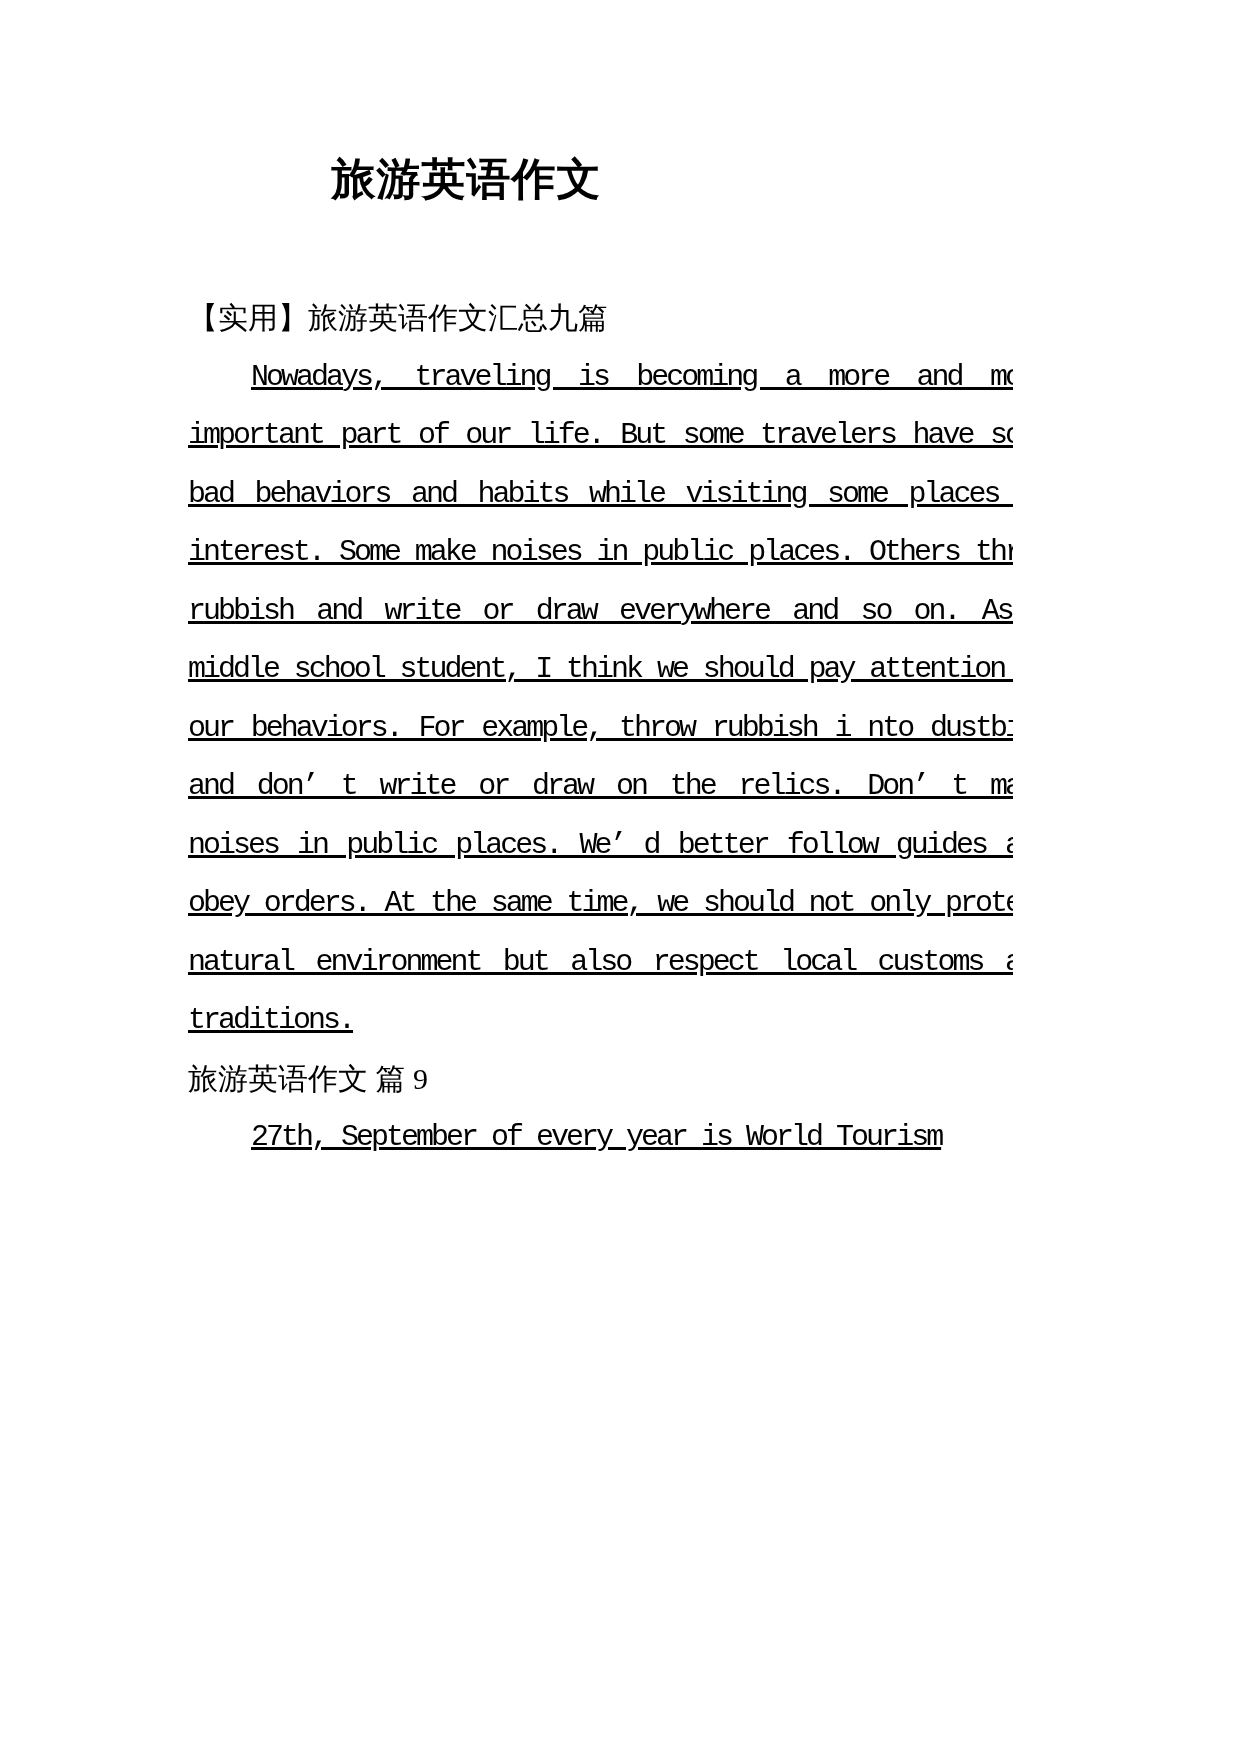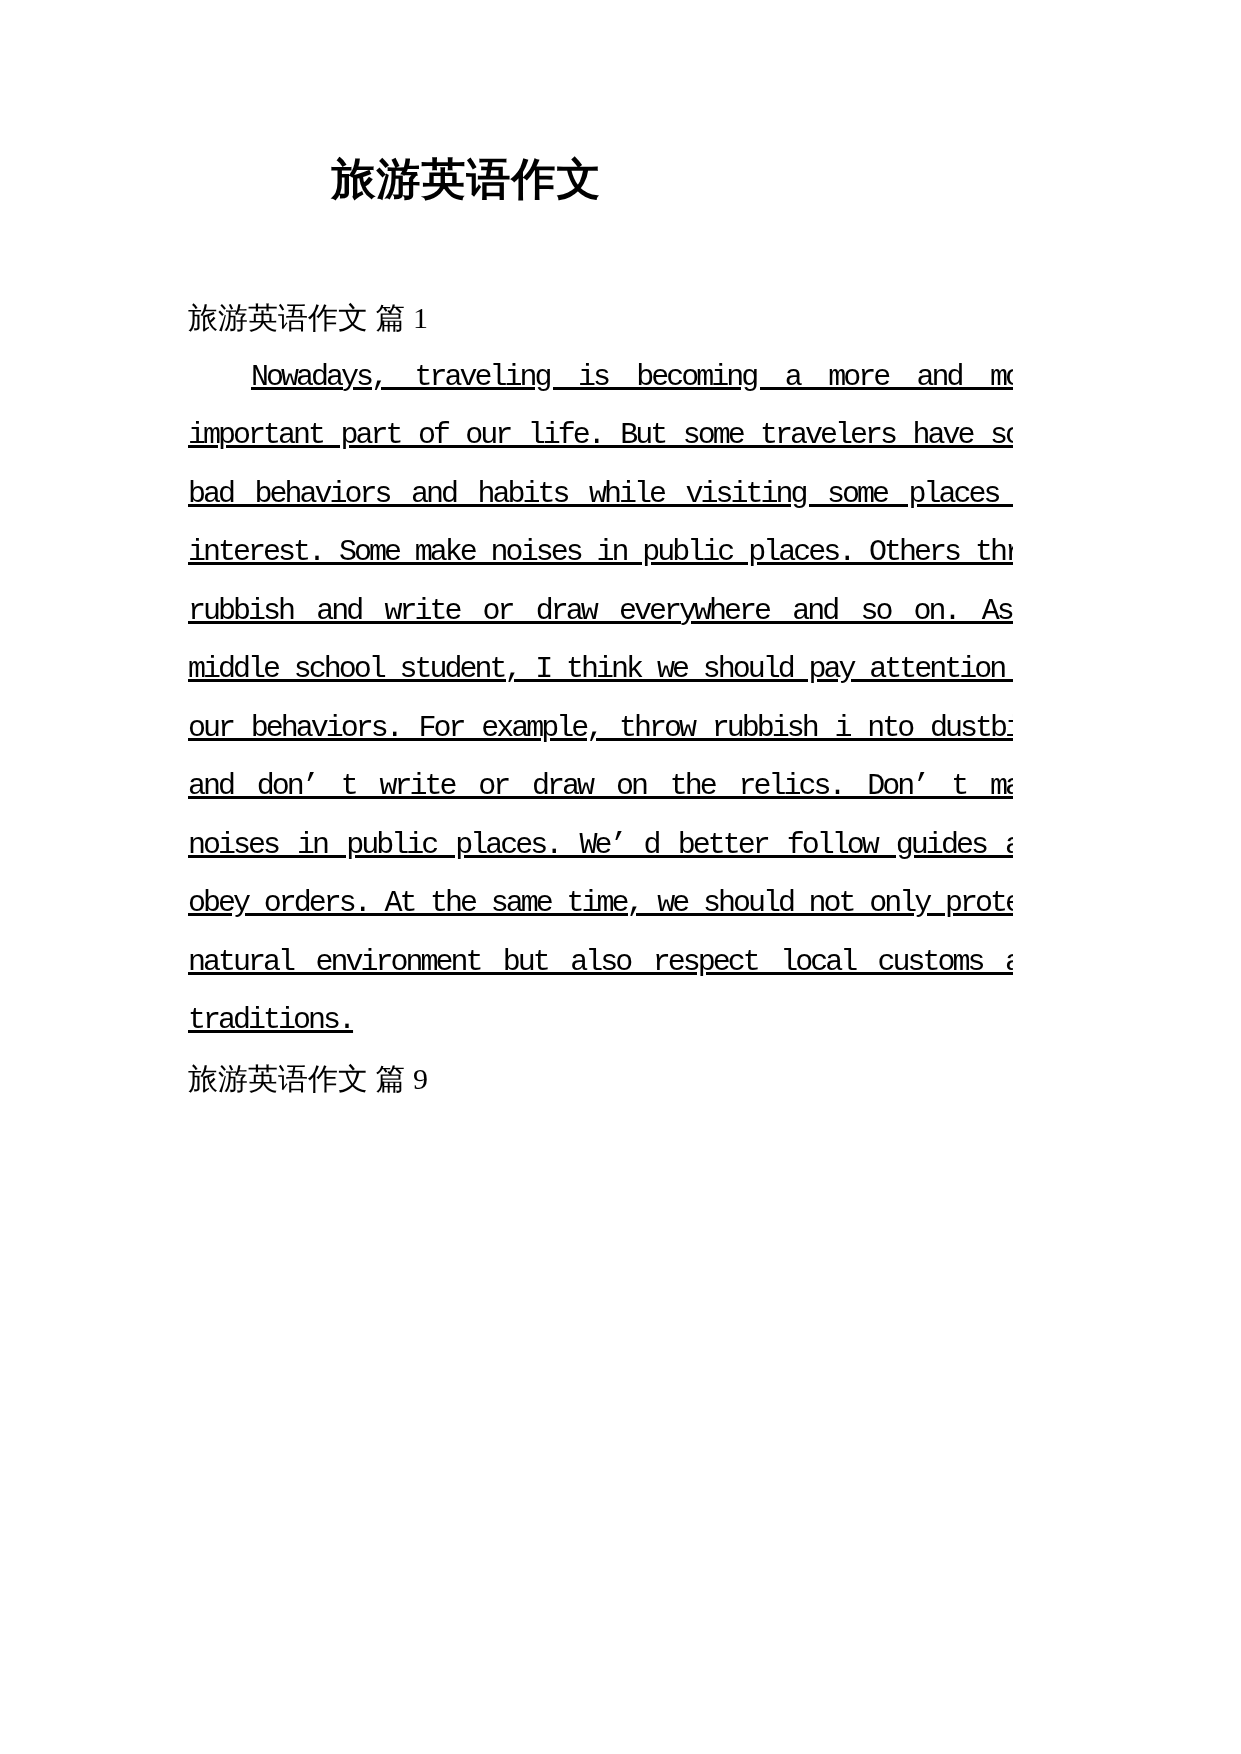--- a/index.html
+++ b/index.html
@@ -54,22 +54,23 @@
       text-indent: 0;
     }
   </style>
 </head>
 <body>
 
 <div class="page">
   <h1 class="doc-title">旅游英语作文</h1>
 
   <div class="content">
+    <p class="block heading-line">【实用】旅游英语作文汇总九篇</p>
 
 
-    <p class="block heading-line">旅游英语作文 篇 1</p>
 
     <p class="block para-en">Nowadays, traveling is becoming a more and more important part of our life. But some travelers have some bad behaviors and habits while visiting some places of interest. Some make noises in public places. Others throw rubbish and write or draw everywhere and so on. As a middle school student, I think we should pay attention to our behaviors. For example, throw rubbish i nto dustbins and don’ t write or draw on the relics. Don’ t make noises in public places. We’ d better follow guides and obey orders. At the same time, we should not only protect natural environment but also respect local customs and traditions.</p>
 
     <p class="block heading-line">旅游英语作文 篇 9</p>
 
+    <p class="block para-en">27th, September of every year is World Tourism</p>
   </div>
 </div>
 
 </body></html>

